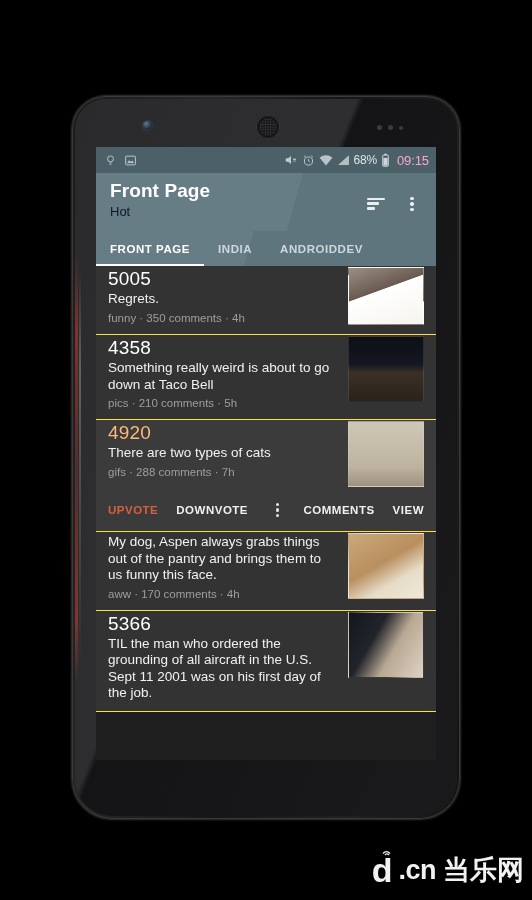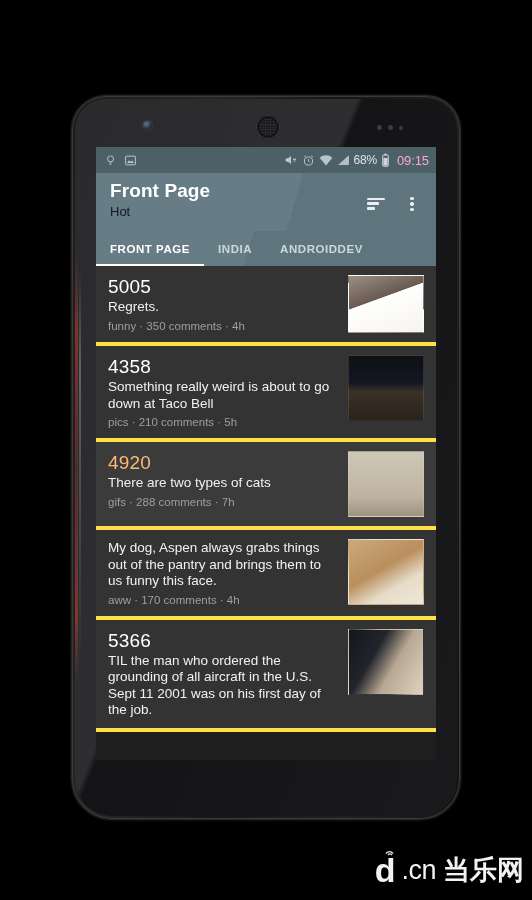--- a/index.html
+++ b/index.html
@@ -144,22 +144,22 @@
   .tab.active { color: #ffffff; }
   .tab.active::after {
     content: ""; position: absolute; left: 0; right: 0; bottom: 0; height: 2.5px; background: #ffffff;
   }
 
   
   #feed { height: 494px; background: #1e1e1e; overflow: hidden; position: relative; }
   .post {
     position: relative;
     background: #333333;
-    border-bottom: 4px solid #fde047;
-    padding: 9px 12px 9px 12px;
+    border-bottom: 1px solid #fde047;
+    padding: 1px 12px 9px 12px;
     display: block;
   }
   .post.expanded { background: #3b3b3b; }
   .post-main { display: flex; align-items: flex-start; gap: 10px; }
   .post-text { flex: 1; min-width: 0; }
   .score { font-size: 19px; color: #ffffff; line-height: 23px; letter-spacing: .2px; }
   .score.up { color: #fdba74; }
   .title { font-size: 13.5px; color: #f1f1f1; line-height: 16.5px; margin-top: 1px; }
   .meta { font-size: 11.5px; color: #9e9e9e; margin-top: 3px; line-height: 14px; }
   .thumb {
@@ -198,21 +198,21 @@
       linear-gradient(120deg,#14161c 0%,#22242c 35%,#b8a893 60%,#ded3c2 100%),
       radial-gradient(circle at 26% 46%, #0b0c10 0 26%, transparent 27%); }
 
   
   #watermark {
     position: absolute; right: 8px; bottom: 12px;
     display: flex; align-items: center; gap: 7px;
     color: #f2f2f2;
   }
   #wm-d { font-size: 34px; font-weight: bold; line-height: 34px; letter-spacing: -1px; position: relative; }
-  #wm-cn { font-size: 27px; font-weight: normal; letter-spacing: -.5px; }
+  #wm-cn { font-size: 27px; font-weight: bold; letter-spacing: -.5px; }
   #wm-zh { font-size: 27px; font-weight: bold; letter-spacing: 0px; font-family: "DejaVu Sans", sans-serif; }
   #wm-wave {
     position: absolute; right: -2px; top: -8px;
     width: 12px; height: 12px;
   }
 </style>
 </head>
 <body>
 
 <div id="device">
@@ -338,20 +338,33 @@
         </div>
 
         <div class="post expanded tall">
           <div class="post-main">
             <div class="post-text">
               <div class="score up">4920</div>
               <div class="title">There are two types of cats</div>
               <div class="meta">gifs · 288 comments · 7h</div>
             </div>
             <div class="thumb th-cat"></div>
+          </div>
+          <div class="actions">
+            <div class="act upvote">UPVOTE</div>
+            <div class="act downvote">DOWNVOTE</div>
+            <div class="act-dots">
+              <span class="dots">
+                  <i></i>
+                  <i></i>
+                  <i></i>
+                </span>
+            </div>
+            <div class="act comments">COMMENTS</div>
+            <div class="act view">VIEW</div>
           </div>
         </div>
 
         <div class="post tall">
           <div class="post-main">
             <div class="post-text">
               <div class="title">My dog, Aspen always grabs things out of the pantry and brings them to us funny this face.</div>
               <div class="meta">aww · 170 comments · 4h</div>
             </div>
             <div class="thumb th-dog"></div>

